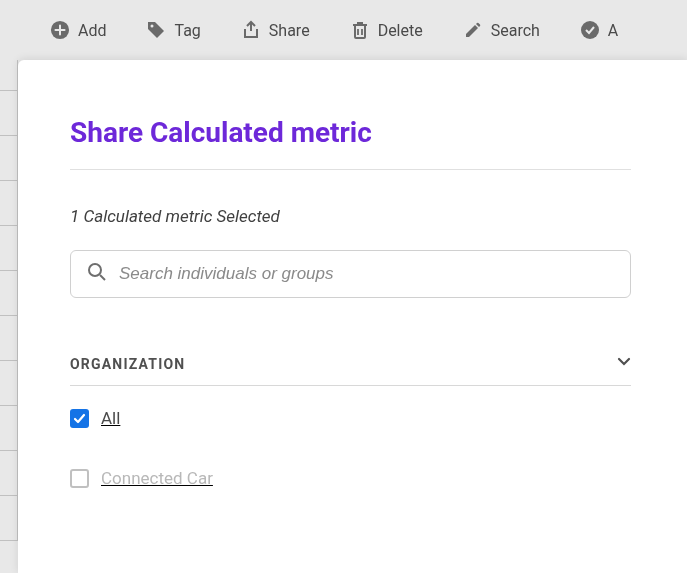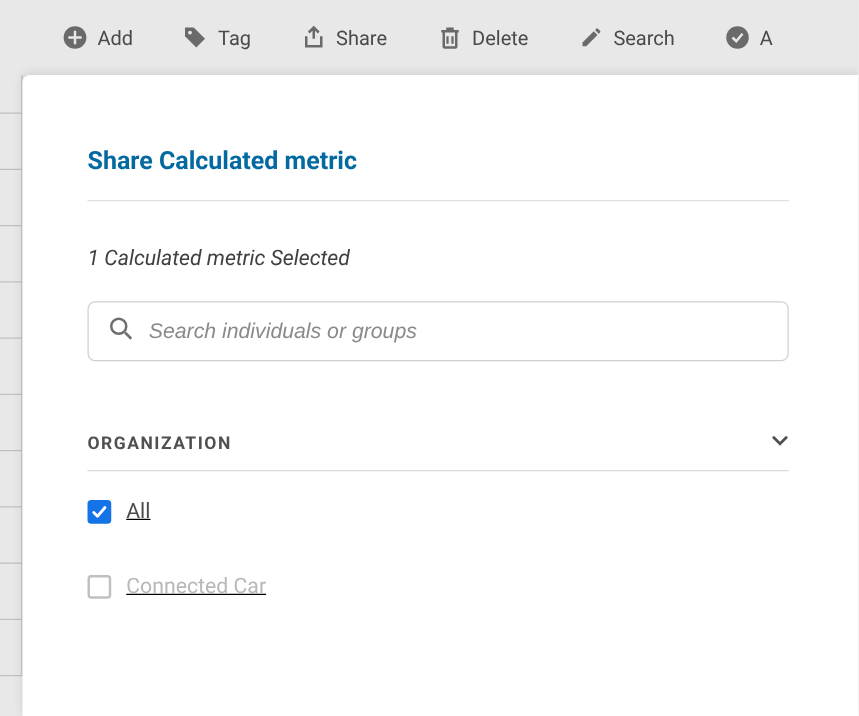--- a/index.html
+++ b/index.html
@@ -76,23 +76,23 @@
       top: 60px;
       right: 0;
       bottom: 0;
       background: #fff;
       border-top-left-radius: 6px;
       box-shadow: 0 -1px 8px rgba(0,0,0,0.1);
       padding: 56px 56px 0 52px;
       overflow: hidden;
     }
     .modal-title {
-      font-size: 20px;
+      font-size: 28px;
       font-weight: 700;
-      color: #0369a1;
+      color: #6d28d9;
       margin-bottom: 20px;
     }
     .divider-thin {
       height: 1px;
       background: #e0e0e0;
       margin-bottom: 36px;
     }
     .selected-summary {
       font-size: 17px;
       font-style: italic;

